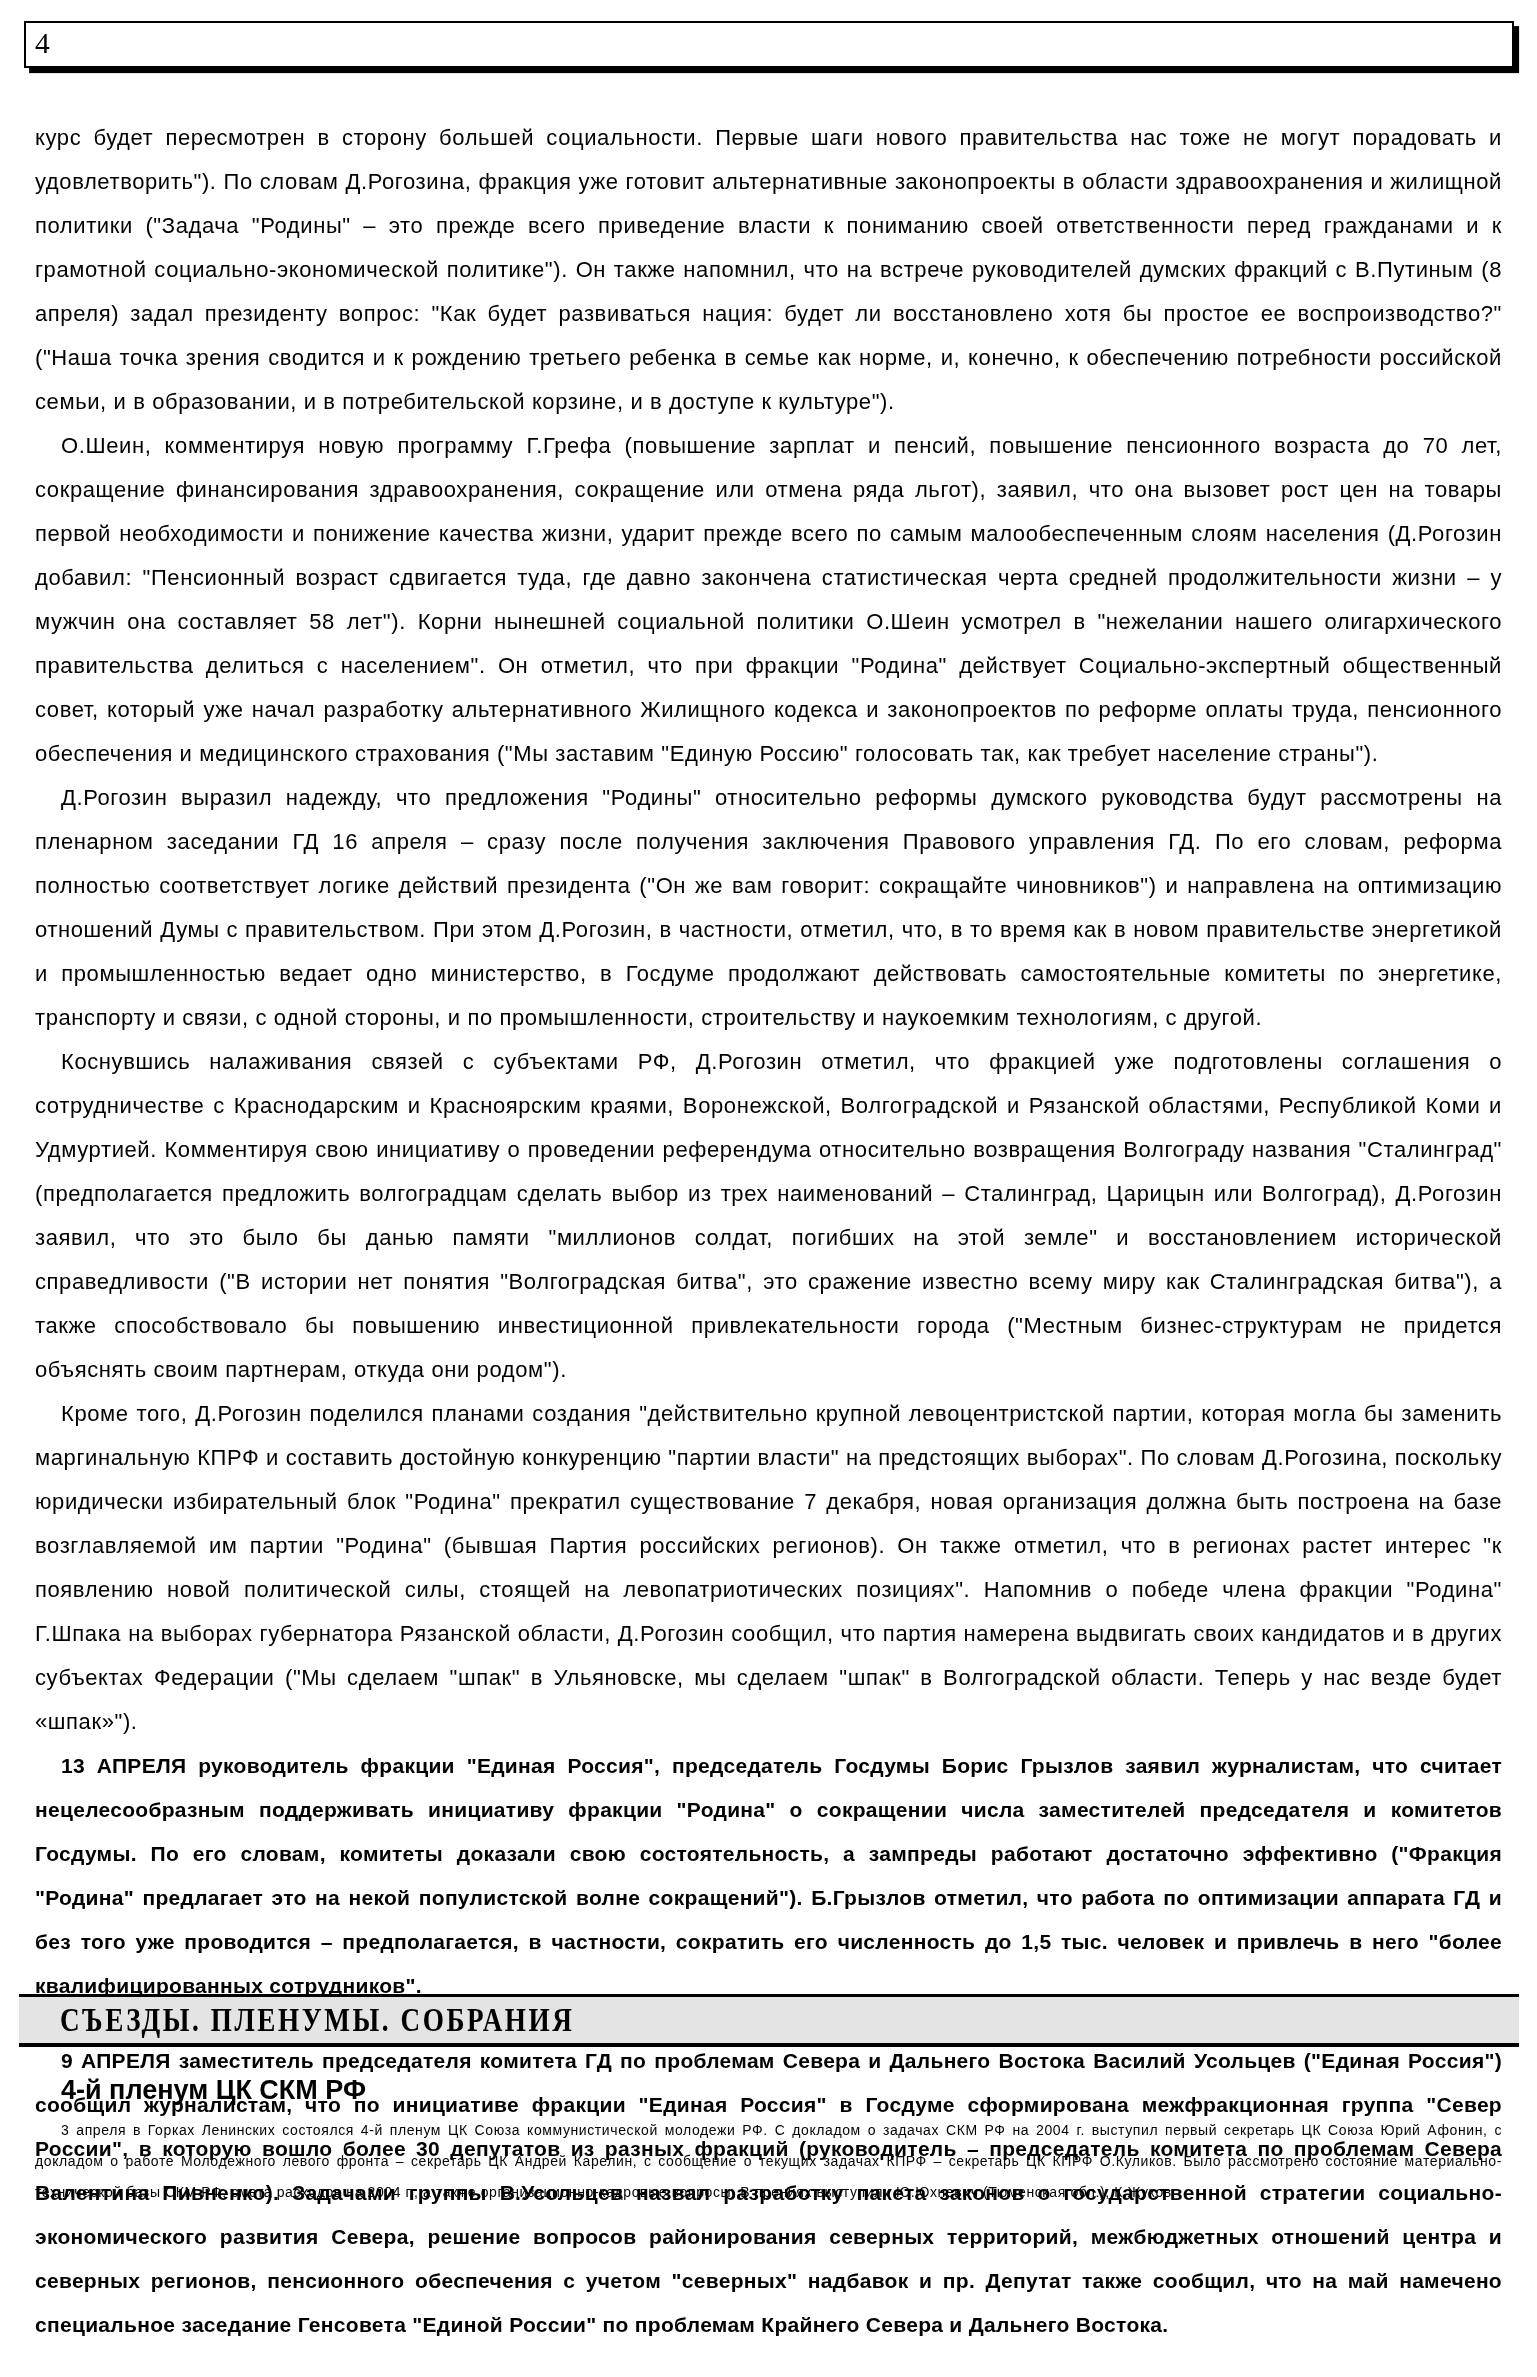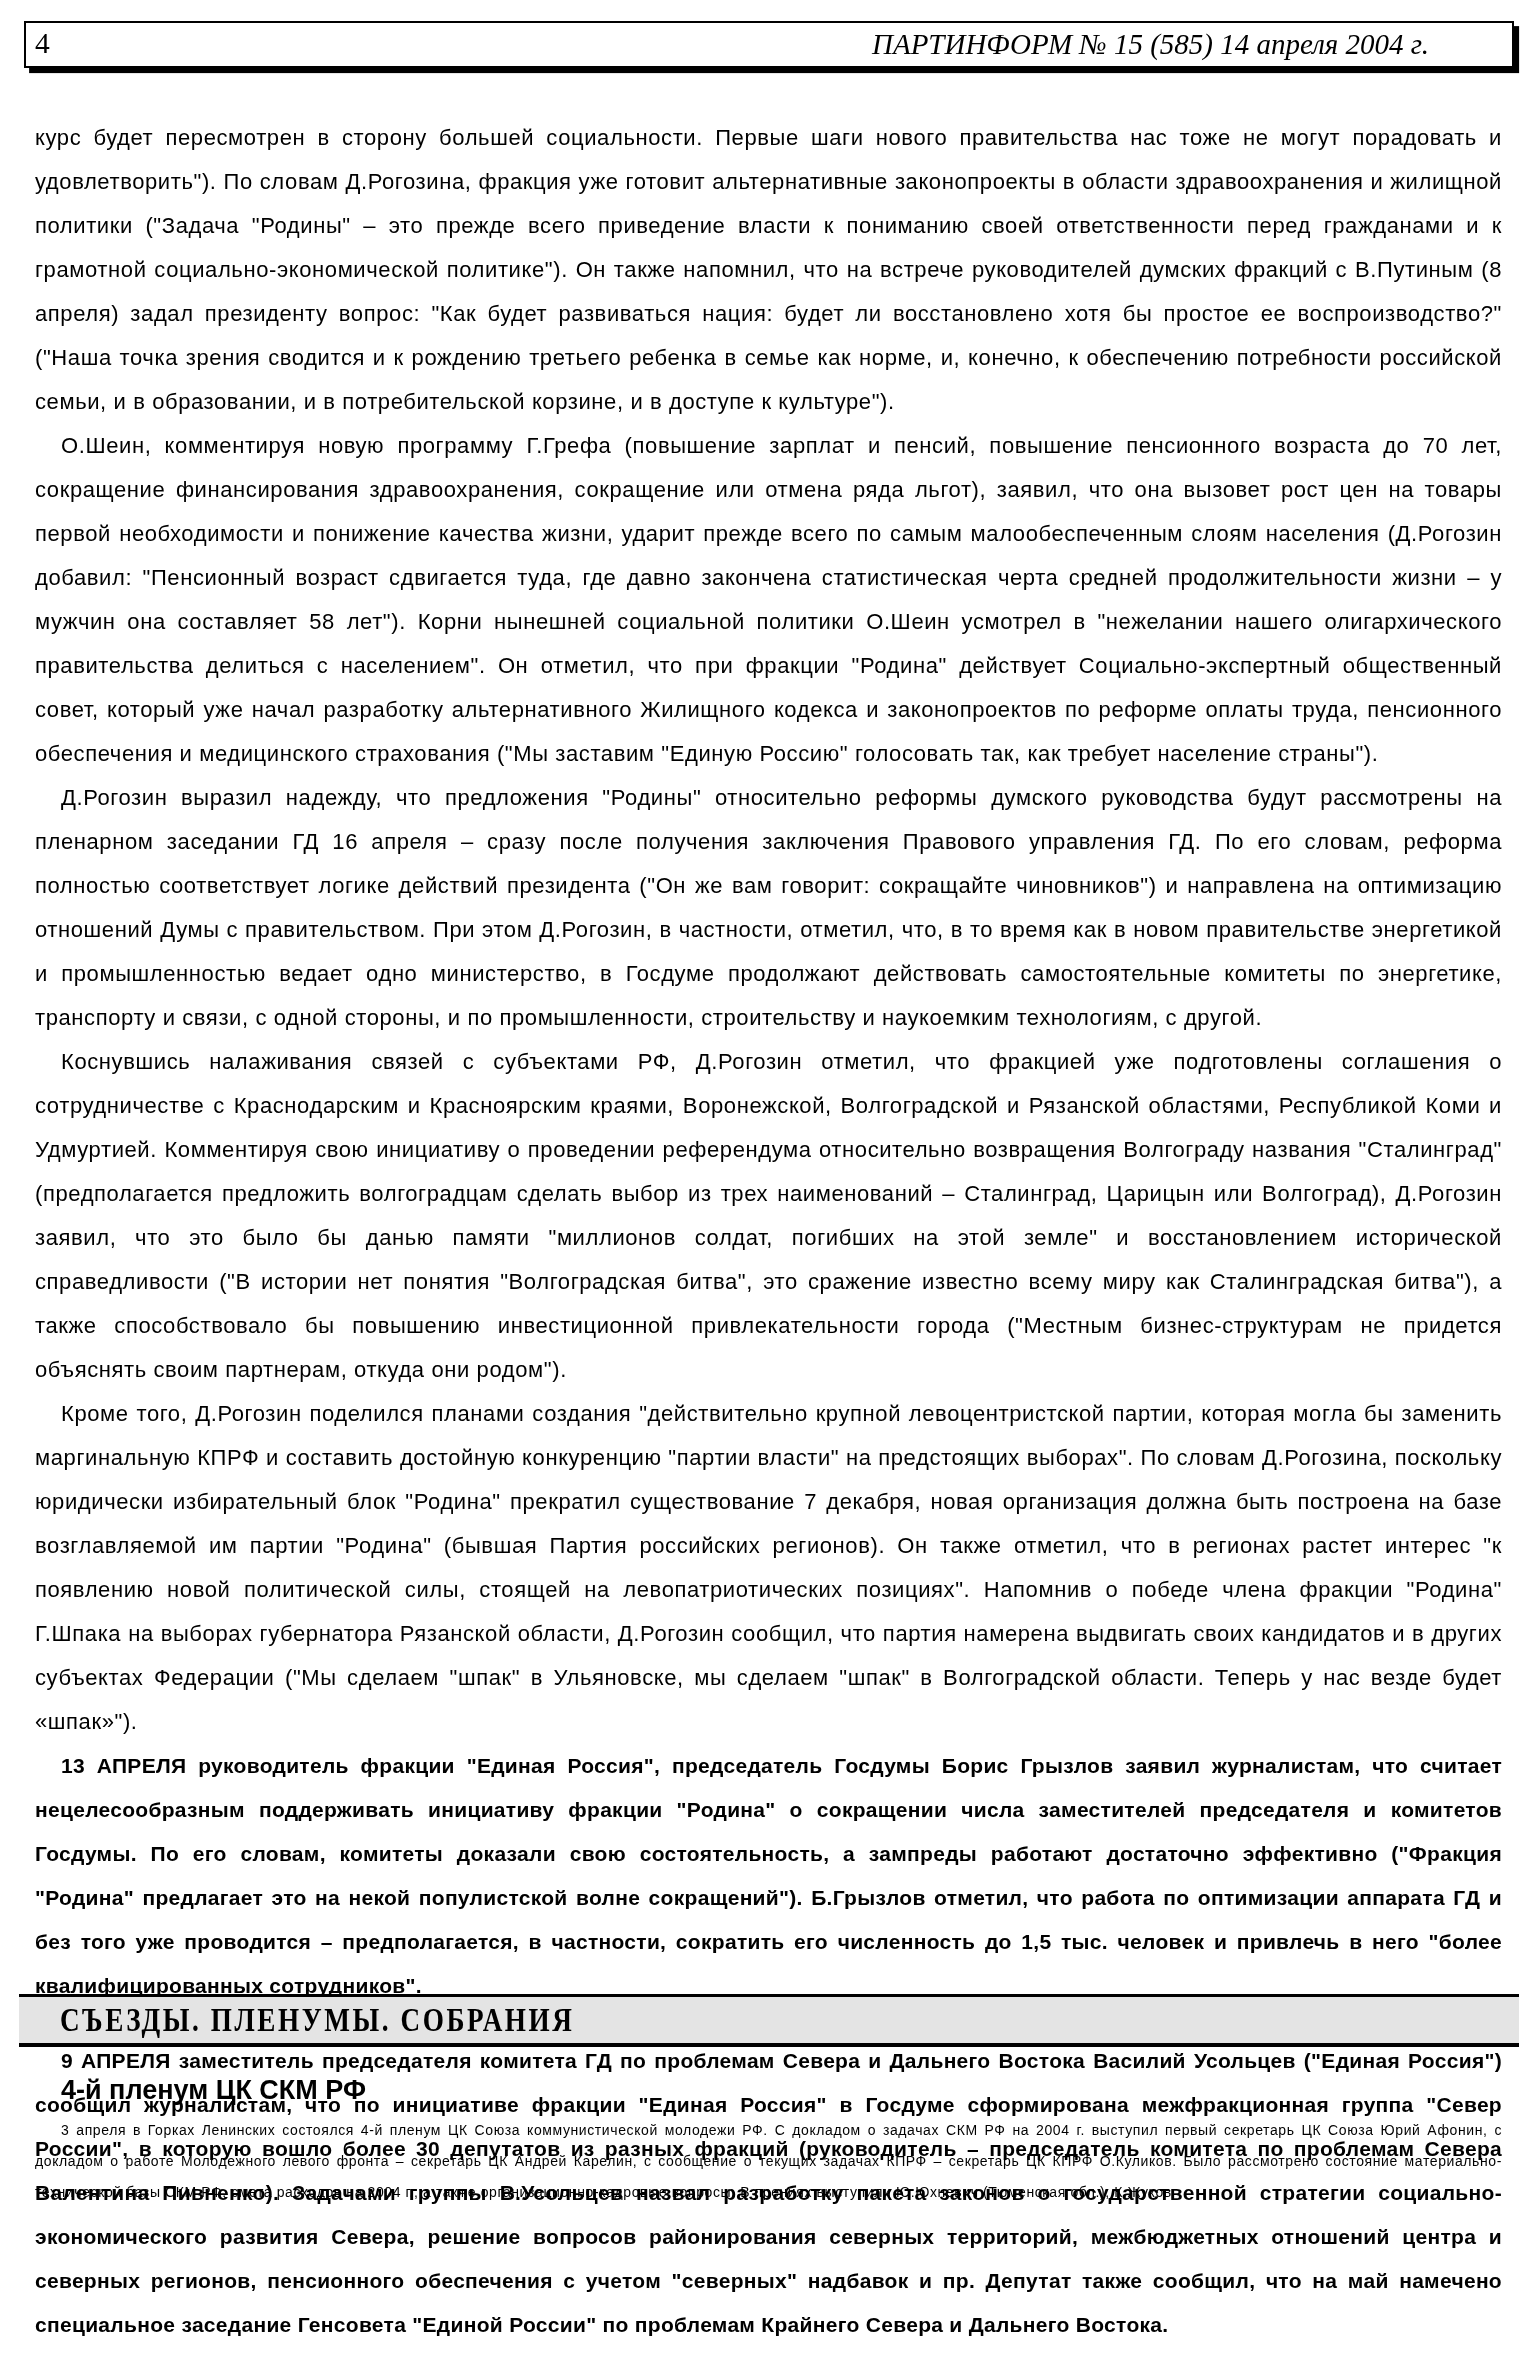--- a/index.html
+++ b/index.html
@@ -57,21 +57,20 @@
   .plenum p {
     margin: 0; font-size: 14px; line-height: 31px; letter-spacing: 0.6px;
     text-align: justify; text-indent: 26px;
   }
 </style>
 </head>
 <body>
 
 <div class="header-box">
   <span class="page-number">4</span>
-  <span class="issue-title">ПАРТИНФОРМ № 15 (585) 14 апреля 2004 г.</span>
 </div>
 
 <div class="article">
   <p class="no-indent">курс будет пересмотрен в сторону большей социальности. Первые шаги нового правительства нас тоже не могут порадовать и удовлетворить"). По словам Д.Рогозина, фракция уже готовит альтернативные законопроекты в области здравоохранения и жилищной политики ("Задача "Родины" – это прежде всего приведение власти к пониманию своей ответственности перед гражданами и к грамотной социально-экономической политике"). Он также напомнил, что на встрече руководителей думских фракций с В.Путиным (8 апреля) задал президенту вопрос: "Как будет развиваться нация: будет ли восстановлено хотя бы простое ее воспроизводство?" ("Наша точка зрения сводится и к рождению третьего ребенка в семье как норме, и, конечно, к обеспечению потребности российской семьи, и в образовании, и в потребительской корзине, и в доступе к культуре").</p>
   <p>О.Шеин, комментируя новую программу Г.Грефа (повышение зарплат и пенсий, повышение пенсионного возраста до 70 лет, сокращение финансирования здравоохранения, сокращение или отмена ряда льгот), заявил, что она вызовет рост цен на товары первой необходимости и понижение качества жизни, ударит прежде всего по самым малообеспеченным слоям населения (Д.Рогозин добавил: "Пенсионный возраст сдвигается туда, где давно закончена статистическая черта средней продолжительности жизни – у мужчин она составляет 58 лет"). Корни нынешней социальной политики О.Шеин усмотрел в "нежелании нашего олигархического правительства делиться с населением". Он отметил, что при фракции "Родина" действует Социально-экспертный общественный совет, который уже начал разработку альтернативного Жилищного кодекса и законопроектов по реформе оплаты труда, пенсионного обеспечения и медицинского страхования ("Мы заставим "Единую Россию" голосовать так, как требует население страны").</p>
   <p>Д.Рогозин выразил надежду, что предложения "Родины" относительно реформы думского руководства будут рассмотрены на пленарном заседании ГД 16 апреля – сразу после получения заключения Правового управления ГД. По его словам, реформа полностью соответствует логике действий президента ("Он же вам говорит: сокращайте чиновников") и направлена на оптимизацию отношений Думы с правительством. При этом Д.Рогозин, в частности, отметил, что, в то время как в новом правительстве энергетикой и промышленностью ведает одно министерство, в Госдуме продолжают действовать самостоятельные комитеты по энергетике, транспорту и связи, с одной стороны, и по промышленности, строительству и наукоемким технологиям, с другой.</p>
   <p>Коснувшись налаживания связей с субъектами РФ, Д.Рогозин отметил, что фракцией уже подготовлены соглашения о сотрудничестве с Краснодарским и Красноярским краями, Воронежской, Волгоградской и Рязанской областями, Республикой Коми и Удмуртией. Комментируя свою инициативу о проведении референдума относительно возвращения Волгограду названия "Сталинград" (предполагается предложить волгоградцам сделать выбор из трех наименований – Сталинград, Царицын или Волгоград), Д.Рогозин заявил, что это было бы данью памяти "миллионов солдат, погибших на этой земле" и восстановлением исторической справедливости ("В истории нет понятия "Волгоградская битва", это сражение известно всему миру как Сталинградская битва"), а также способствовало бы повышению инвестиционной привлекательности города ("Местным бизнес-структурам не придется объяснять своим партнерам, откуда они родом").</p>
   <p>Кроме того, Д.Рогозин поделился планами создания "действительно крупной левоцентристской партии, которая могла бы заменить маргинальную КПРФ и составить достойную конкуренцию "партии власти" на предстоящих выборах". По словам Д.Рогозина, поскольку юридически избирательный блок "Родина" прекратил существование 7 декабря, новая организация должна быть построена на базе возглавляемой им партии "Родина" (бывшая Партия российских регионов). Он также отметил, что в регионах растет интерес "к появлению новой политической силы, стоящей на левопатриотических позициях". Напомнив о победе члена фракции "Родина" Г.Шпака на выборах губернатора Рязанской области, Д.Рогозин сообщил, что партия намерена выдвигать своих кандидатов и в других субъектах Федерации ("Мы сделаем "шпак" в Ульяновске, мы сделаем "шпак" в Волгоградской области. Теперь у нас везде будет «шпак»").</p>
   <p class="bold">13 АПРЕЛЯ руководитель фракции "Единая Россия", председатель Госдумы Борис Грызлов заявил журналистам, что считает нецелесообразным поддерживать инициативу фракции "Родина" о сокращении числа заместителей председателя и комитетов Госдумы. По его словам, комитеты доказали свою состоятельность, а зампреды работают достаточно эффективно ("Фракция "Родина" предлагает это на некой популистской волне сокращений"). Б.Грызлов отметил, что работа по оптимизации аппарата ГД и без того уже проводится – предполагается, в частности, сократить его численность до 1,5 тыс. человек и привлечь в него "более квалифицированных сотрудников".</p>
   <p class="bold gap-before">9 АПРЕЛЯ заместитель председателя комитета ГД по проблемам Севера и Дальнего Востока Василий Усольцев ("Единая Россия") сообщил журналистам, что по инициативе фракции "Единая Россия" в Госдуме сформирована межфракционная группа "Север России", в которую вошло более 30 депутатов из разных фракций (руководитель – председатель комитета по проблемам Севера Валентина Пивненко). Задачами группы В.Усольцев назвал разработку пакета законов о государственной стратегии социально-экономического развития Севера, решение вопросов районирования северных территорий, межбюджетных отношений центра и северных регионов, пенсионного обеспечения с учетом "северных" надбавок и пр. Депутат также сообщил, что на май намечено специальное заседание Генсовета "Единой России" по проблемам Крайнего Севера и Дальнего Востока.</p>

